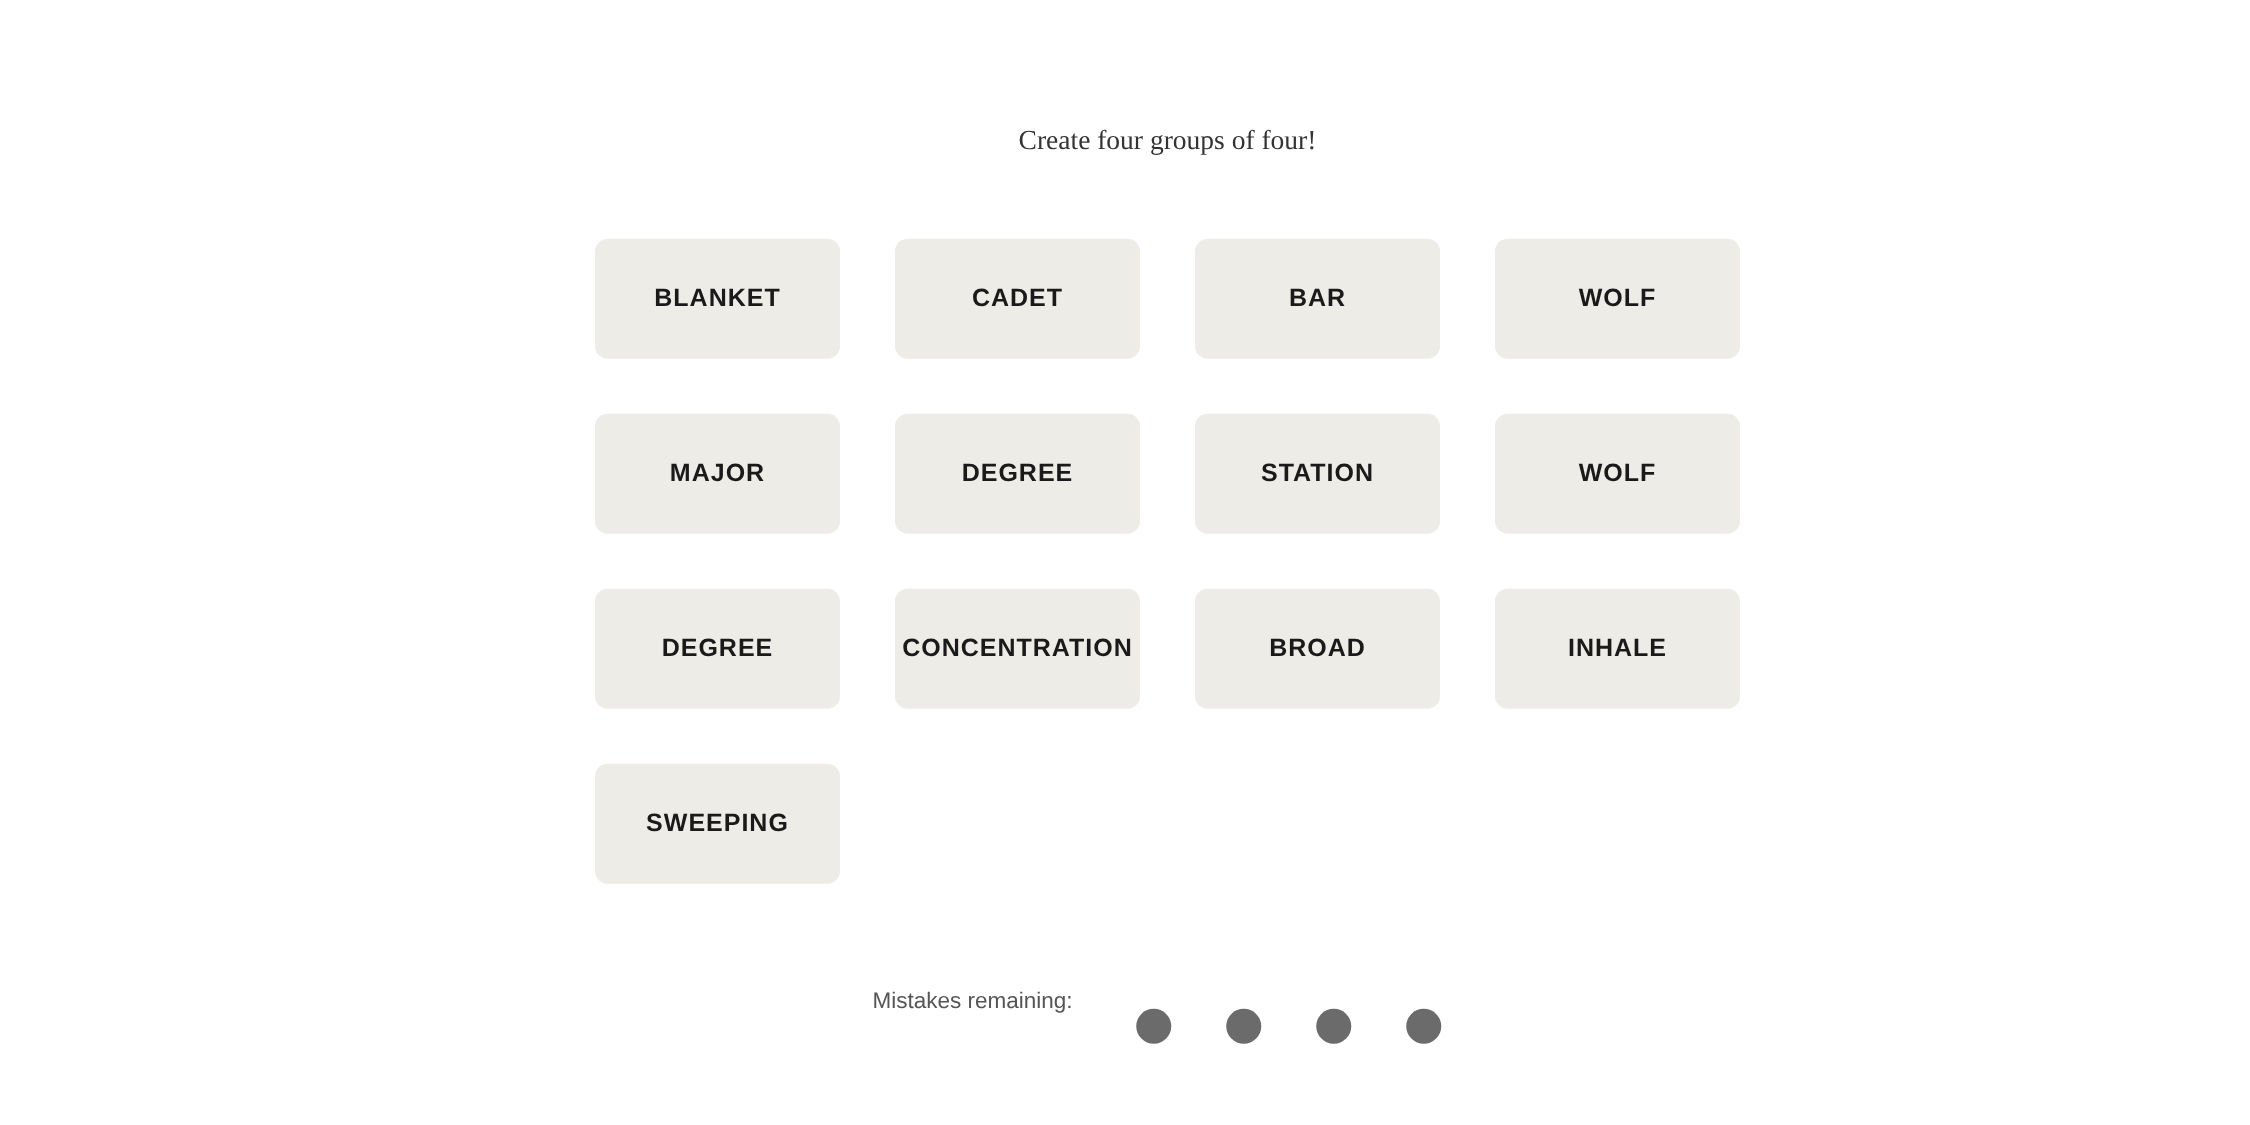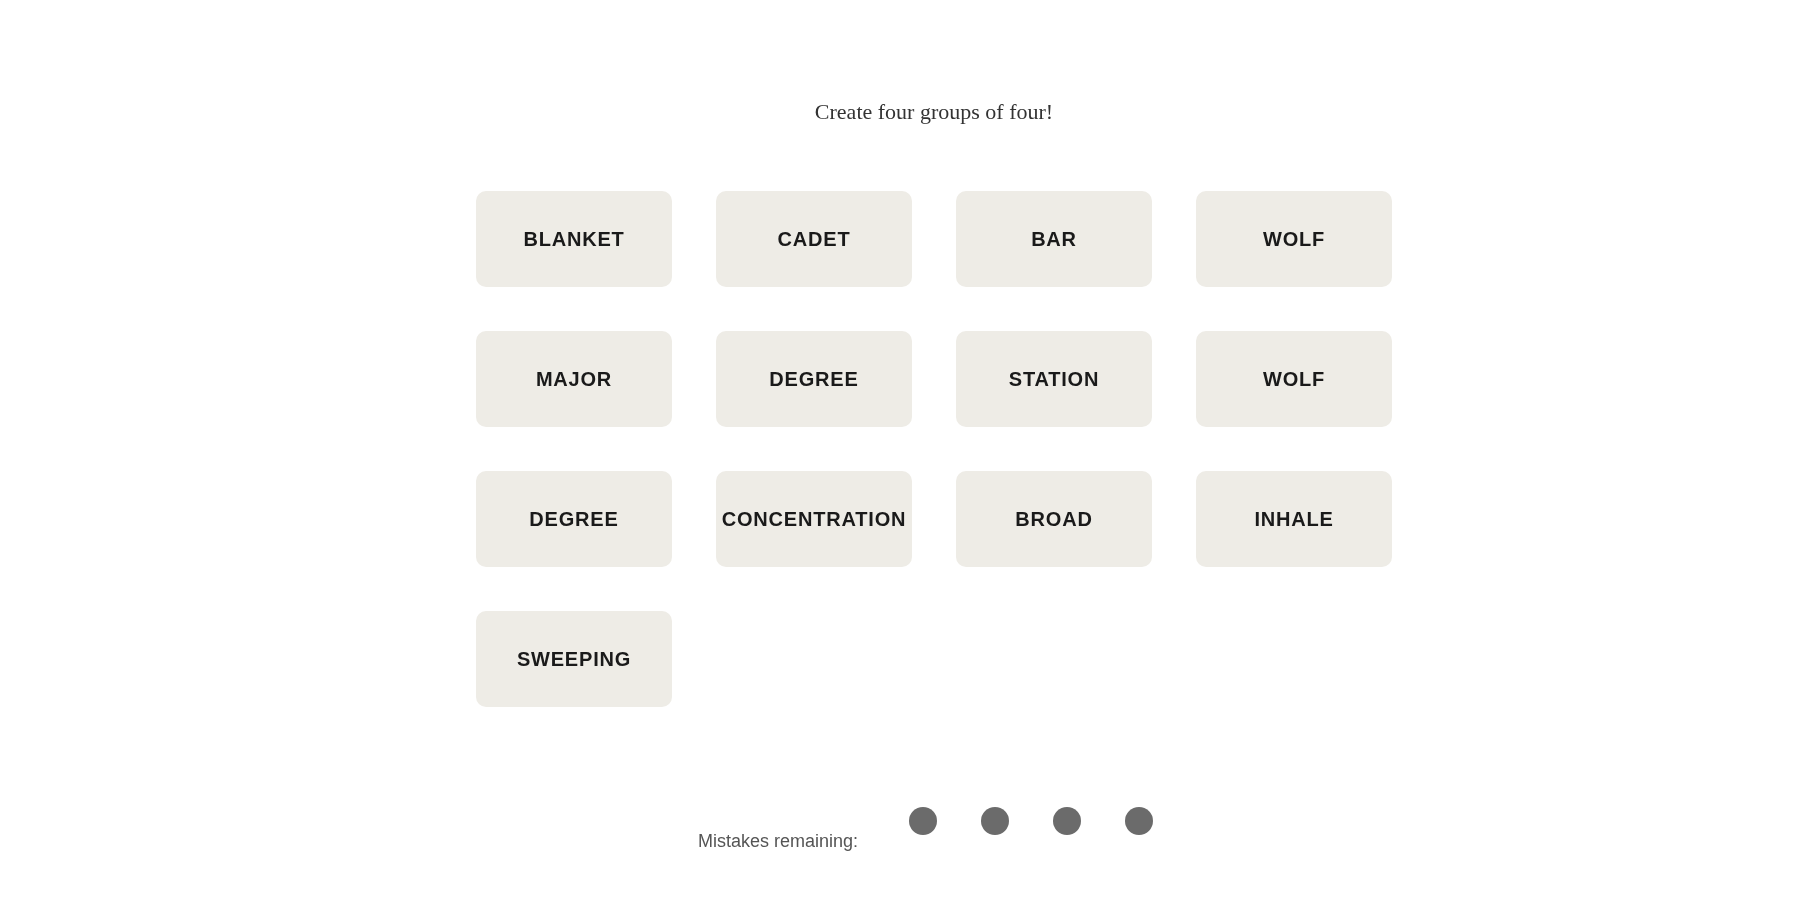--- a/index.html
+++ b/index.html
@@ -52,21 +52,21 @@
       font-weight: 800;
       color: #1a1a1a;
       text-align: center;
       letter-spacing: 0.04em;
       font-family: 'Arial', sans-serif;
     }
 
     .mistakes-area {
       margin-top: 32px;
       display: flex;
-      align-items: flex-end;
+      align-items: flex-start;
       font-size: 18px;
       color: #444444;
     }
 
     .mistakes-label {
       font-family: 'Arial', sans-serif;
       font-size: 18px;
       color: #555;
     }
 

